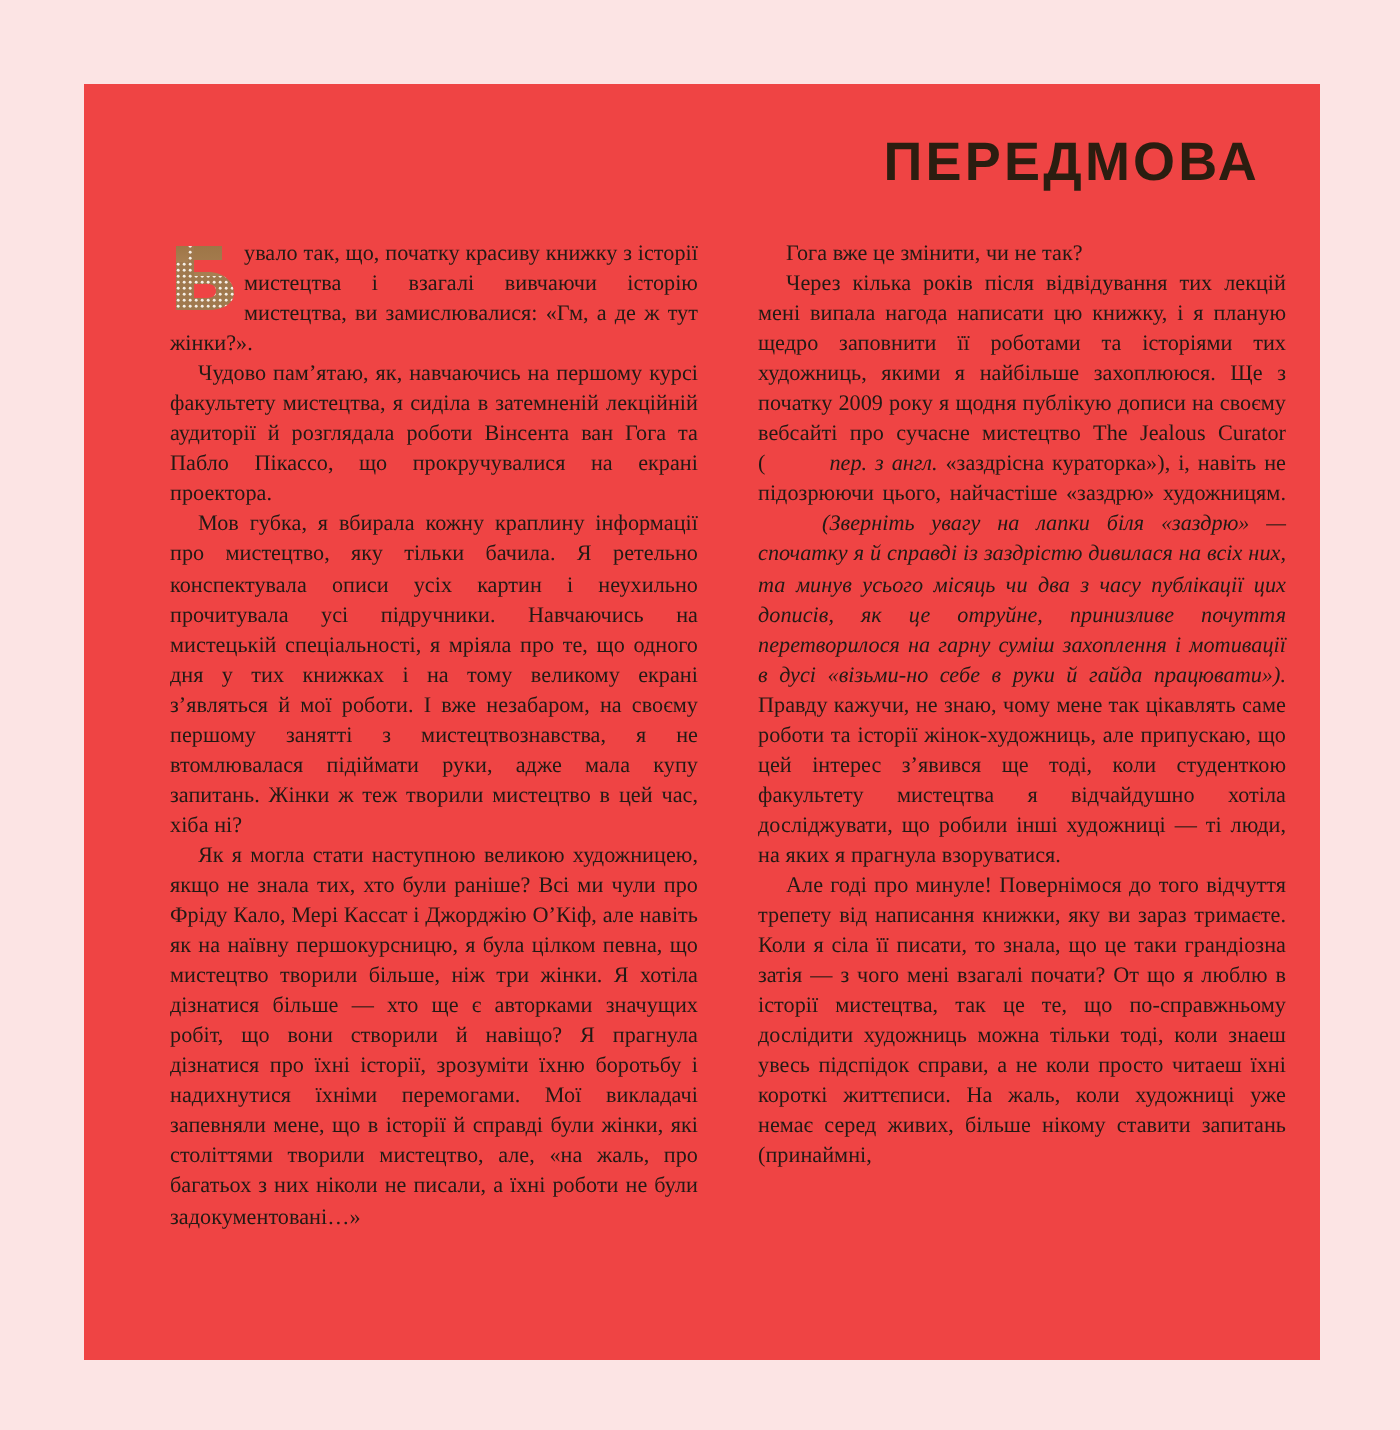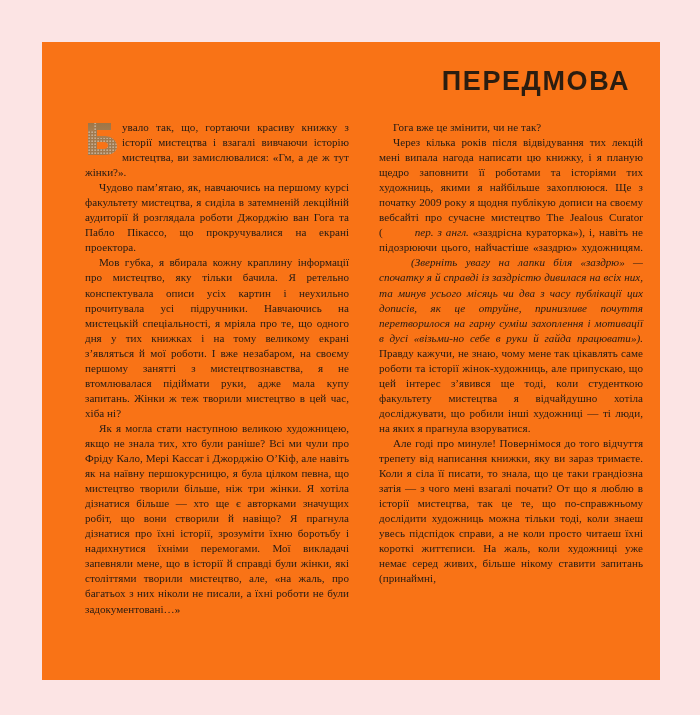--- a/index.html
+++ b/index.html
@@ -12,21 +12,21 @@
     background: #fce4e4;
     font-family: "Liberation Serif", serif;
     overflow: hidden;
   }
   .page {
     position: absolute;
     left: 42px;
     top: 42px;
     width: 618px;
     height: 638px;
-    background: #f97316;
+    background: #ef4444;
   }
   .title-area {
     position: absolute;
     left: 0;
     top: 0;
     width: 588px;
     height: 72px;
   }
   .chapter-title {
     position: absolute;
@@ -115,23 +115,23 @@
                          M12 20 V27 H18.5 C21.5 27 23 25.6 23 23.5 C23 21.3 21.5 20 18.5 20 Z"></path>
               </clipPath>
             </defs>
             <g clip-path="url(#bclip)">
               <rect x="0" y="0" width="34" height="16" fill="url(#solidtan)"></rect>
               <rect x="0" y="16" width="34" height="18" fill="url(#dots)"></rect>
               <rect x="0" y="0" width="12" height="34" fill="url(#dots)"></rect>
               <rect x="0" y="0" width="9" height="9" fill="url(#solidtan)"></rect>
             </g>
           </svg>
-        </span><span>увало так, що, гортаючи красиву книжку з історії мистецтва і взагалі вивчаючи історію мистецтва, ви замислювалися: «Гм, а де ж тут жінки?».</span>
+        </span><span>увало так, що, початку красиву книжку з історії мистецтва і взагалі вивчаючи історію мистецтва, ви замислювалися: «Гм, а де ж тут жінки?».</span>
       </p>
-      <p class="indent"><span>Чудово пам’ятаю, як, навчаючись на першому курсі факультету мистецтва, я сиділа в затемненій лекційній аудиторії й розглядала роботи Джорджію ван Гога та Пабло Пікассо, що прокручувалися на екрані проектора.</span></p>
+      <p class="indent"><span>Чудово пам’ятаю, як, навчаючись на першому курсі факультету мистецтва, я сиділа в затемненій лекційній аудиторії й розглядала роботи Вінсента ван Гога та Пабло Пікассо, що прокручувалися на екрані проектора.</span></p>
       <p class="indent"><span>Мов губка, я вбирала кожну краплину інформації про мистецтво, яку тільки бачила. Я ретельно конспектувала описи усіх картин і неухильно прочитувала усі підручники. Навчаючись на мистецькій спеціальності, я мріяла про те, що одного дня у тих книжках і на тому великому екрані з’являться й мої роботи. І вже незабаром, на своєму першому занятті з мистецтвознавства, я не втомлювалася підіймати руки, адже мала купу запитань. Жінки ж теж творили мистецтво в цей час, хіба ні?</span></p>
       <p class="indent"><span>Як я могла стати наступною великою художницею, якщо не знала тих, хто були раніше? Всі ми чули про Фріду Кало, Мері Кассат і Джорджію О’Кіф, але навіть як на наївну першокурсницю, я була цілком певна, що мистецтво творили більше, ніж три жінки. Я хотіла дізнатися більше — хто ще є авторками значущих робіт, що вони створили й навіщо? Я прагнула дізнатися про їхні історії, зрозуміти їхню боротьбу і надихнутися їхніми перемогами. Мої викладачі запевняли мене, що в історії й справді були жінки, які століттями творили мистецтво, але, «на жаль, про багатьох з них ніколи не писали, а їхні роботи не були задокументовані…»</span></p>
     </div>
 
     <div class="col">
       <p class="indent"><span><span>Гога вже це змінити, чи не так?</span></span></p>
       <p class="indent"><span><span>Через кілька років після відвідування тих лекцій мені випала нагода написати цю книжку, і я планую щедро заповнити її роботами та історіями тих художниць, якими я найбільше захоплююся. Ще з початку 2009 року я щодня публікую дописи на своєму вебсайті про сучасне мистецтво The Jealous Curator (</span><em>пер. з англ.</em><span> «заздрісна кураторка»), і, навіть не підозрюючи цього, найчастіше «заздрю» художницям. </span><em>(Зверніть увагу на лапки біля «заздрю» — спочатку я й справді із заздрістю дивилася на всіх них, та минув усього місяць чи два з часу публікації цих дописів, як це отруйне, принизливе почуття перетворилося на гарну суміш захоплення і мотивації в дусі «візьми-но себе в руки й гайда працювати»).</em><span> Правду кажучи, не знаю, чому мене так цікавлять саме роботи та історії жінок-художниць, але припускаю, що цей інтерес з’явився ще тоді, коли студенткою факультету мистецтва я відчайдушно хотіла досліджувати, що робили інші художниці — ті люди, на яких я прагнула взоруватися.</span></span></p>
       <p class="indent"><span><span>Але годі про минуле! Повернімося до того відчуття трепету від написання книжки, яку ви зараз тримаєте. Коли я сіла її писати, то знала, що це таки грандіозна затія — з чого мені взагалі почати? От що я люблю в історії мистецтва, так це те, що по-справжньому дослідити художниць можна тільки тоді, коли знаеш увесь підспідок справи, а не коли просто читаеш їхні короткі життєписи. На жаль, коли художниці уже немає серед живих, більше нікому ставити запитань (принаймні,</span></span></p>
     </div>
 

